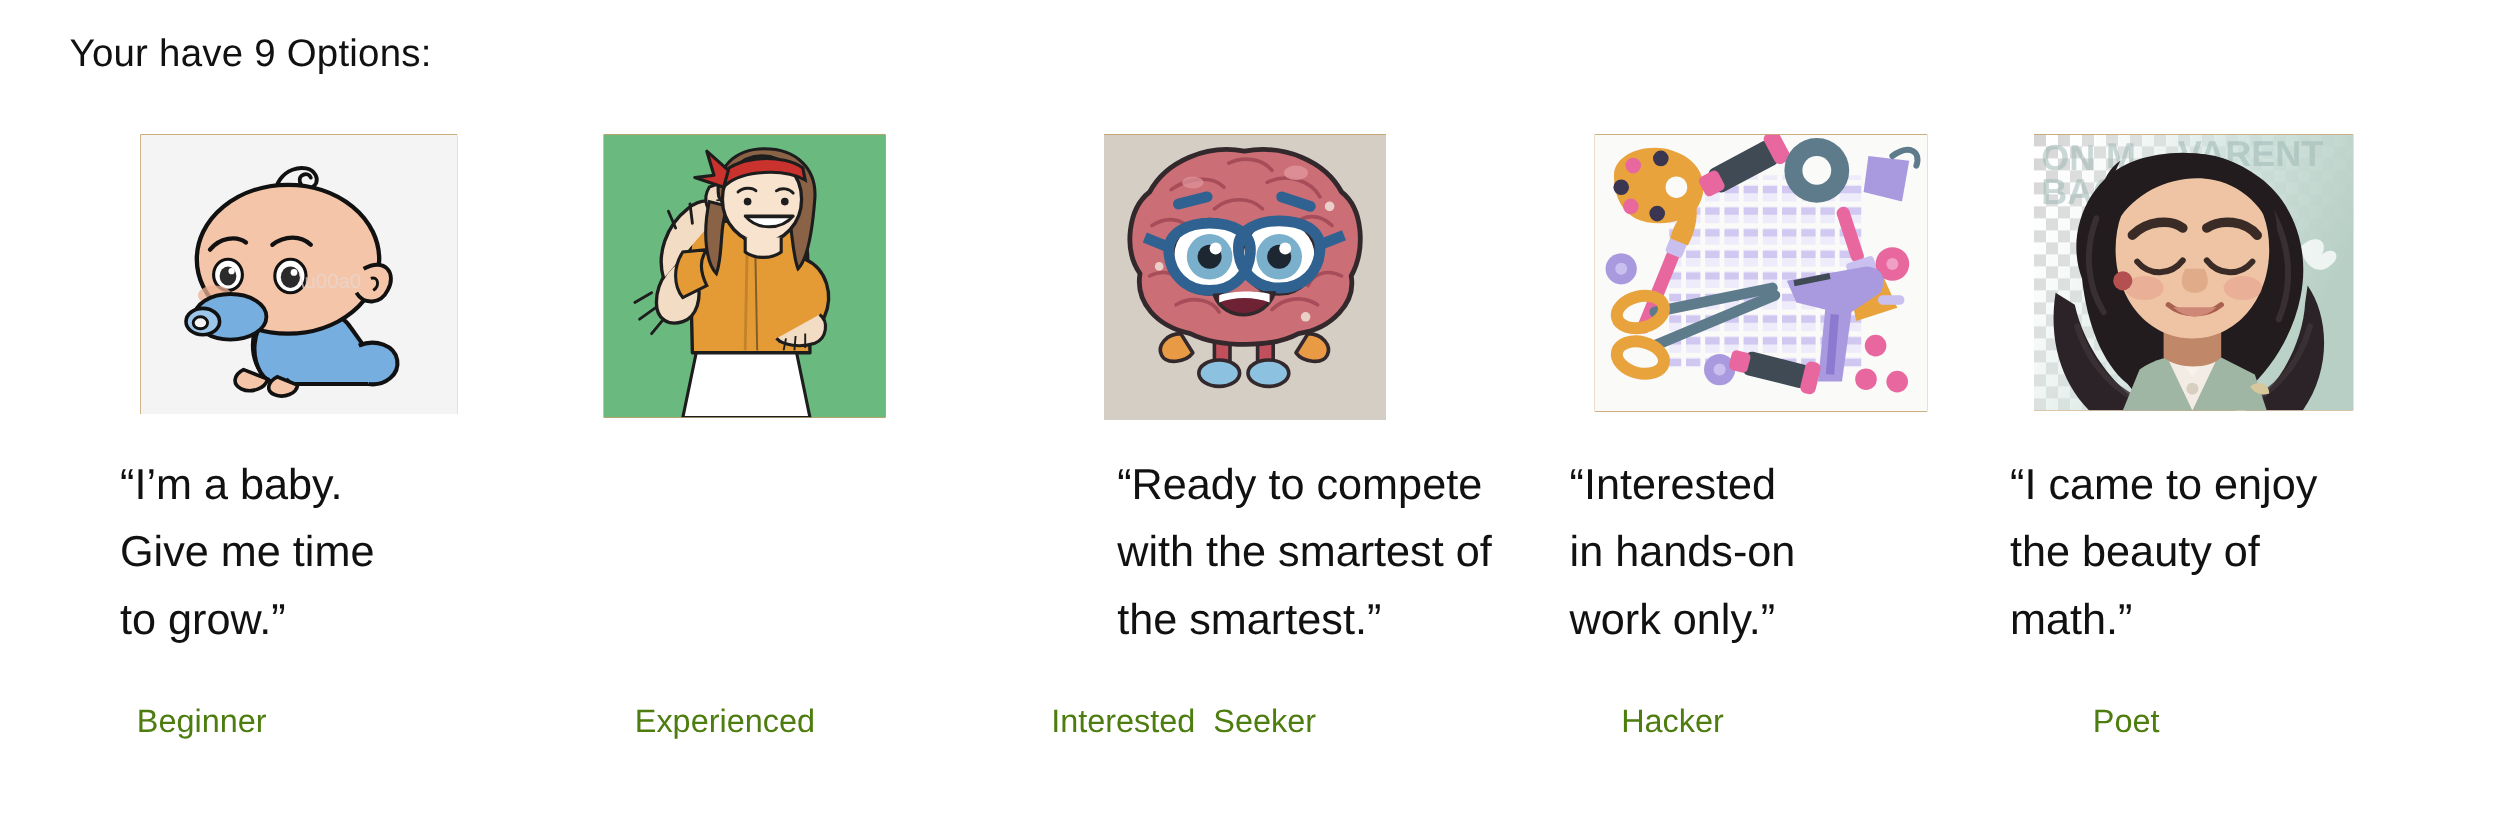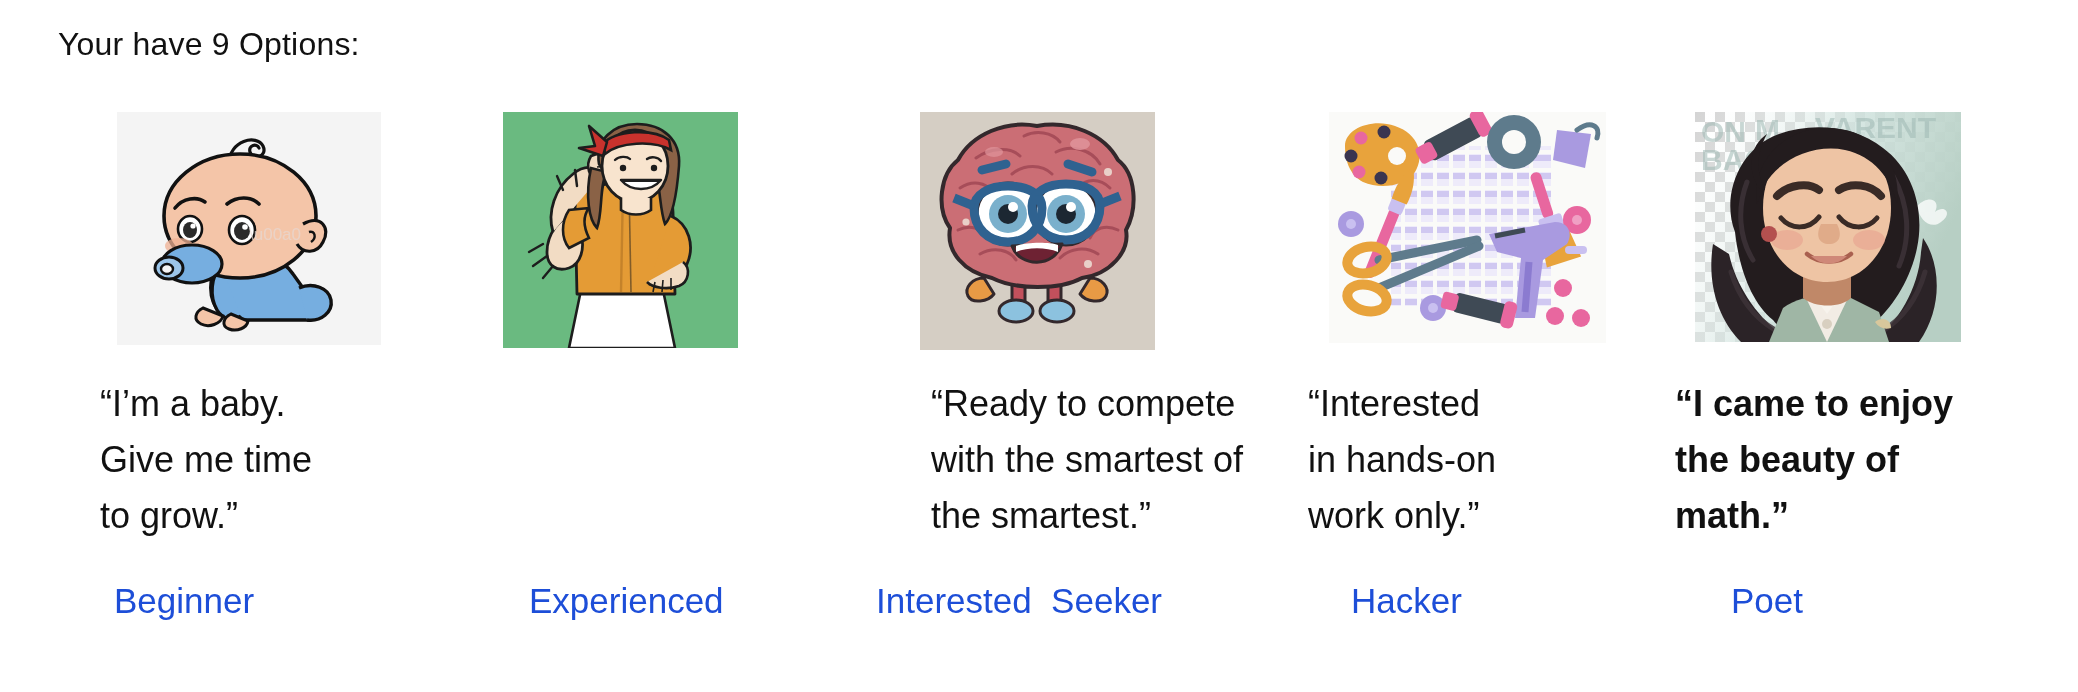--- a/index.html
+++ b/index.html
@@ -49,23 +49,23 @@
     position: absolute;
     top: 276px;
     font-size: 36px;
     line-height: 56px;
     color: #111111;
     white-space: pre-line;
   }
   .option-label {
     position: absolute;
     top: 484px;
-    font-size: 35px;
+    font-size: 27px;
     line-height: 34px;
-    color: #1d4ed8;
+    color: #4d7c0f;
     white-space: pre;
     font-stretch: condensed;
   }
 
   
   .card-0 { left: 58px; }
   .card-0 .option-thumb   { left: 59px; width: 264px; height: 233px; }
   .card-0 .option-caption { left: 42px; width: 310px; }
   .card-0 .option-label   { left: 56px; }
 
@@ -79,22 +79,22 @@
   .card-2 .option-caption { left: 23px; width: 330px; margin-left: 48px; }
   .card-2 .option-label   { left: 16px; }
 
   .card-3 { left: 1276px; }
   .card-3 .option-thumb   { left: 53px; width: 277px; height: 231px; }
   .card-3 .option-caption { left: 32px; width: 270px; }
   .card-3 .option-label   { left: 75px; }
 
   .card-4 { left: 1640px; }
   .card-4 .option-thumb   { left: 55px; width: 266px; height: 230px; }
-  .card-4 .option-caption { left: 35px; width: 310px; font-weight: bold; }
-  .card-4 .option-label   { left: 91px; }
+  .card-4 .option-caption { left: 35px; width: 310px; }
+  .card-4 .option-label   { left: 104px; }
 </style>
 </head>
 <body>
 
 <div id="page-heading">Your have 9 Options:</div>
 
 <div id="options-row">
 
   <div class="option-card card-0">
     <div class="option-thumb">

